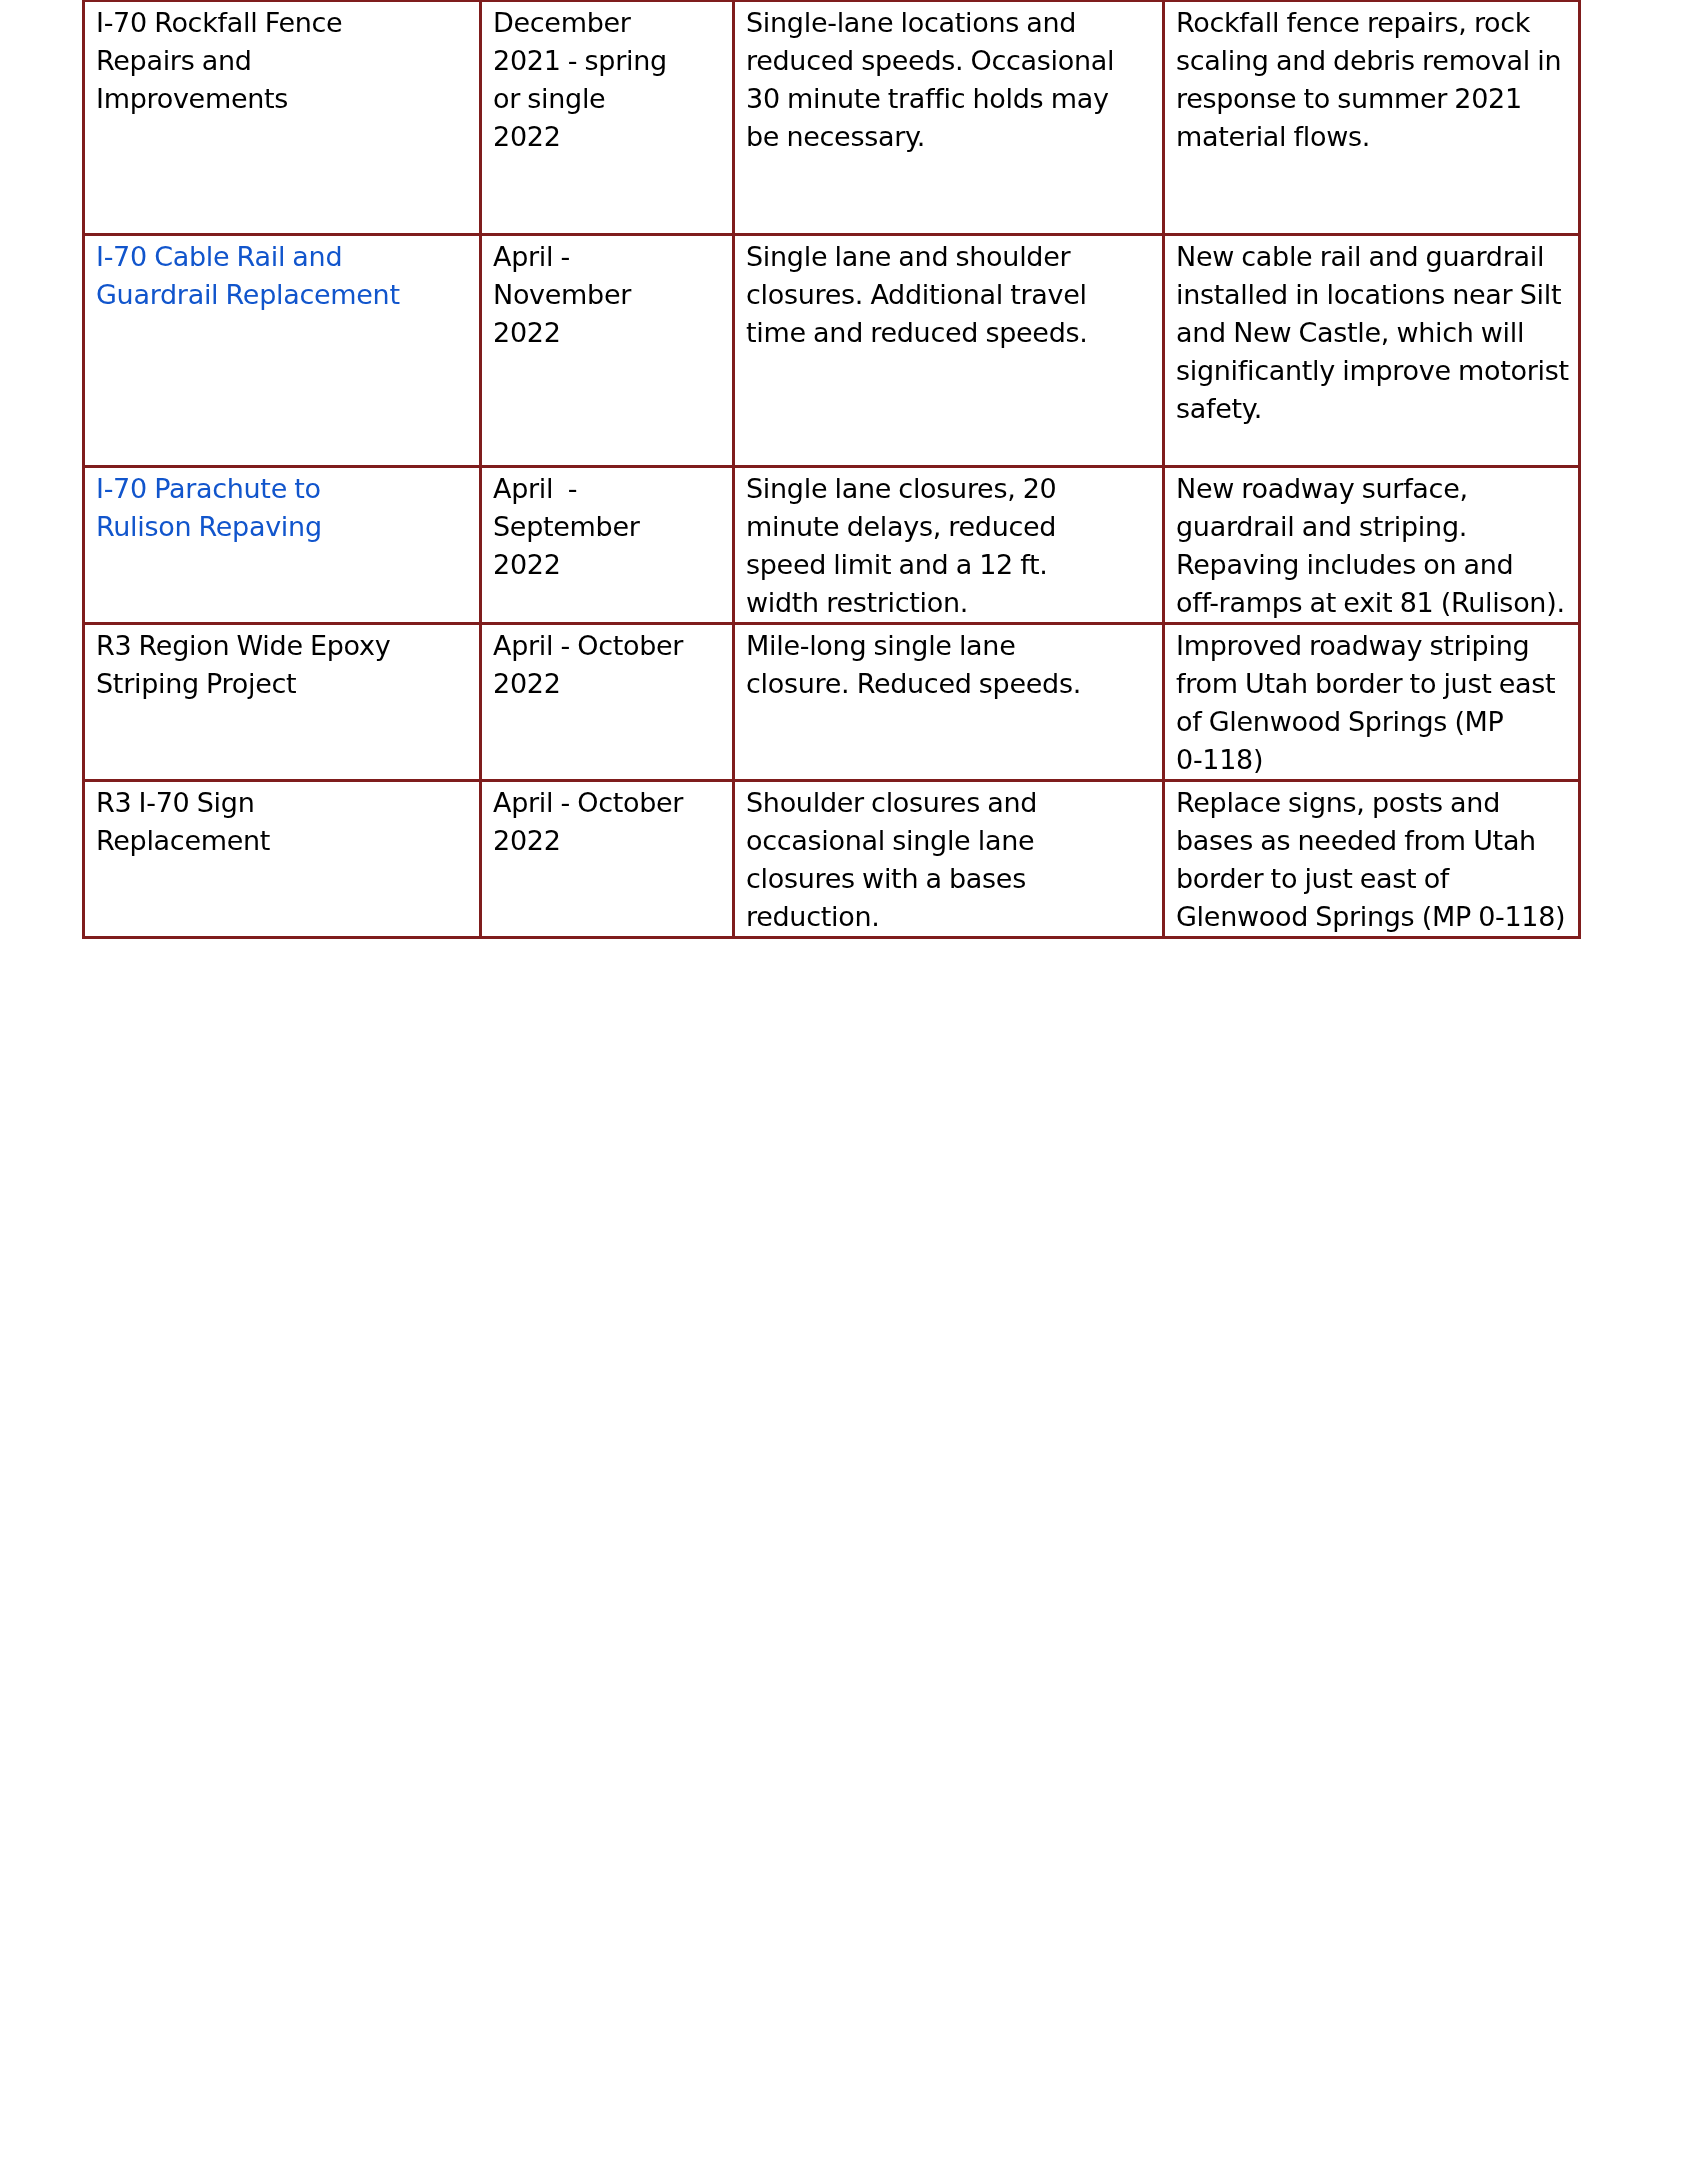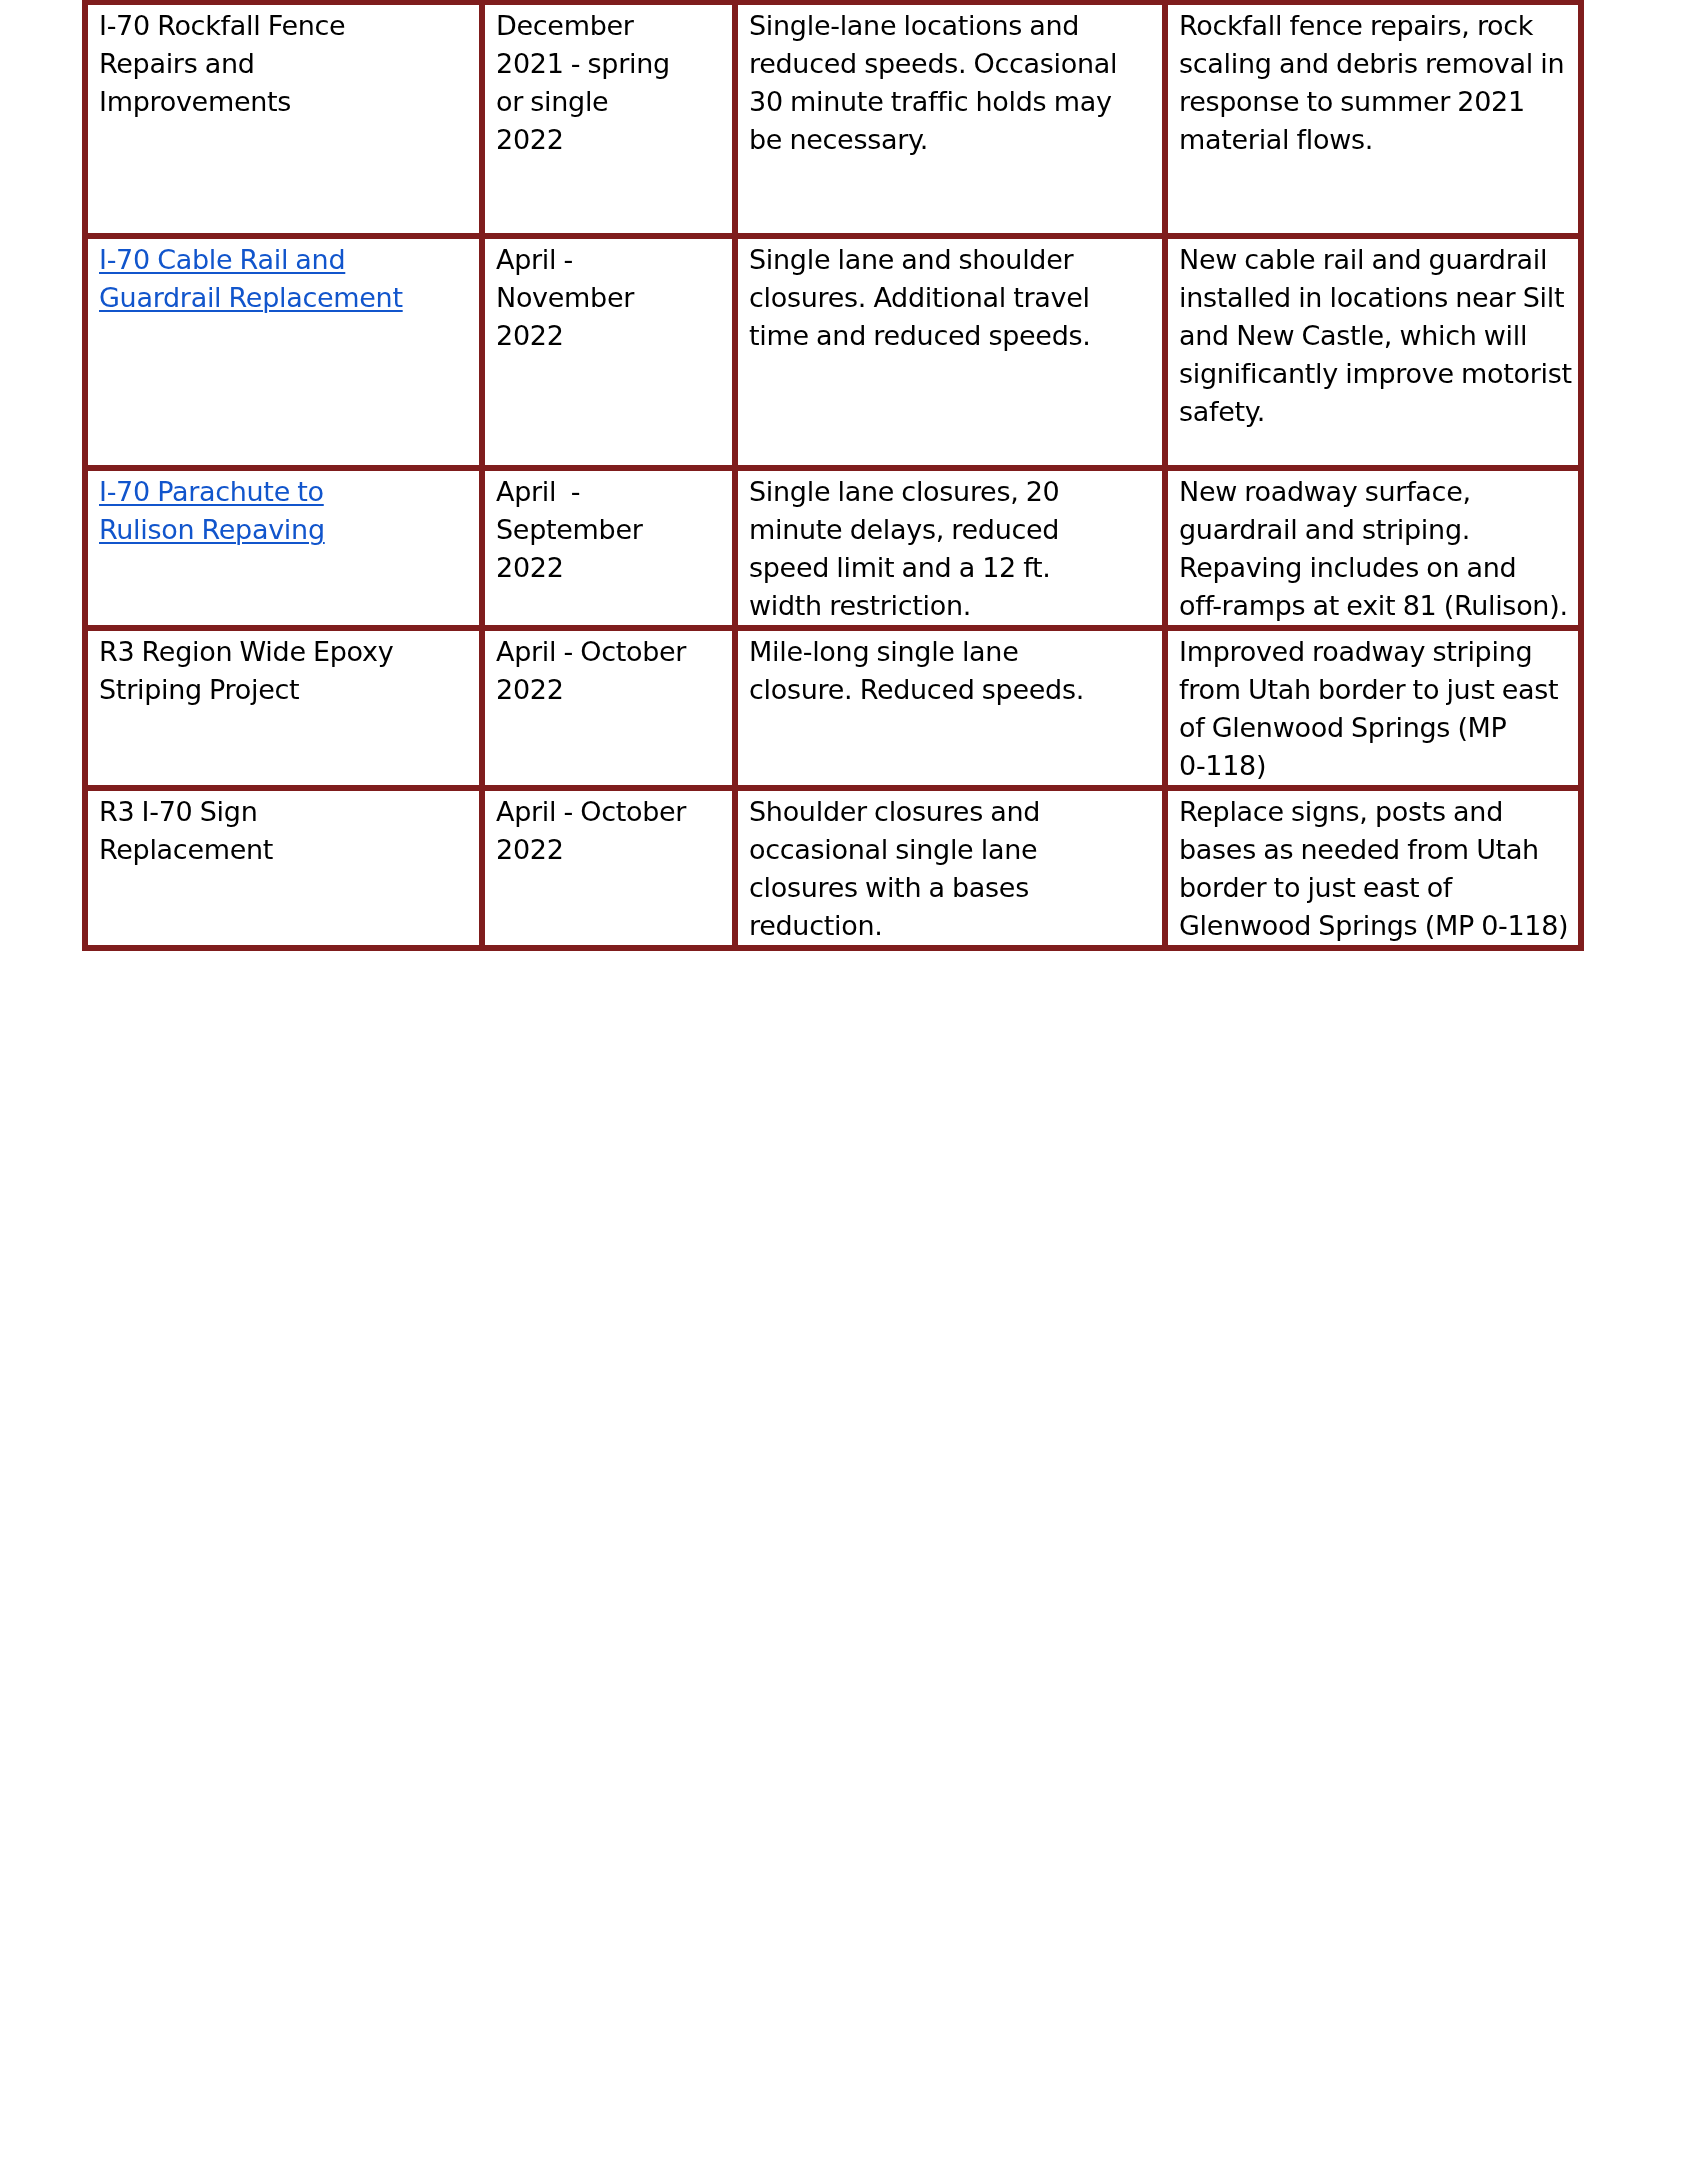--- a/index.html
+++ b/index.html
@@ -23,21 +23,21 @@
   }
   table.projects {
     position: absolute;
     left: 82px;
     top: -1px;
     border-collapse: collapse;
     table-layout: fixed;
     width: 1496px;
   }
   table.projects td {
-    border: 6px solid #7f1d1d;
+    border: 3px solid #7f1d1d;
     vertical-align: top;
     padding: 2px 10px 0 11px;
     font-size: 27px;
     line-height: 38px;
     letter-spacing: -0.3px;
     word-spacing: -1px;
     box-sizing: border-box;
     overflow: hidden;
   }
   col.c1 { width: 397px; }
@@ -48,21 +48,20 @@
   tr.r2 td { height: 232px; }
   tr.r3 td { height: 153px; }
   tr.r4 td { height: 154px; }
   tr.r5 td { height: 155px; }
   .line {
     display: block;
     white-space: pre;
   }
   a.project-link {
     color: #1155cc;
-    text-decoration: underline;
     text-decoration-thickness: 2px;
     text-underline-offset: 3px;
   }
   a.project-link .line { color: #1155cc; }
 </style>
 </head>
 <body>
 
 <div class="page">
   <table class="projects">

